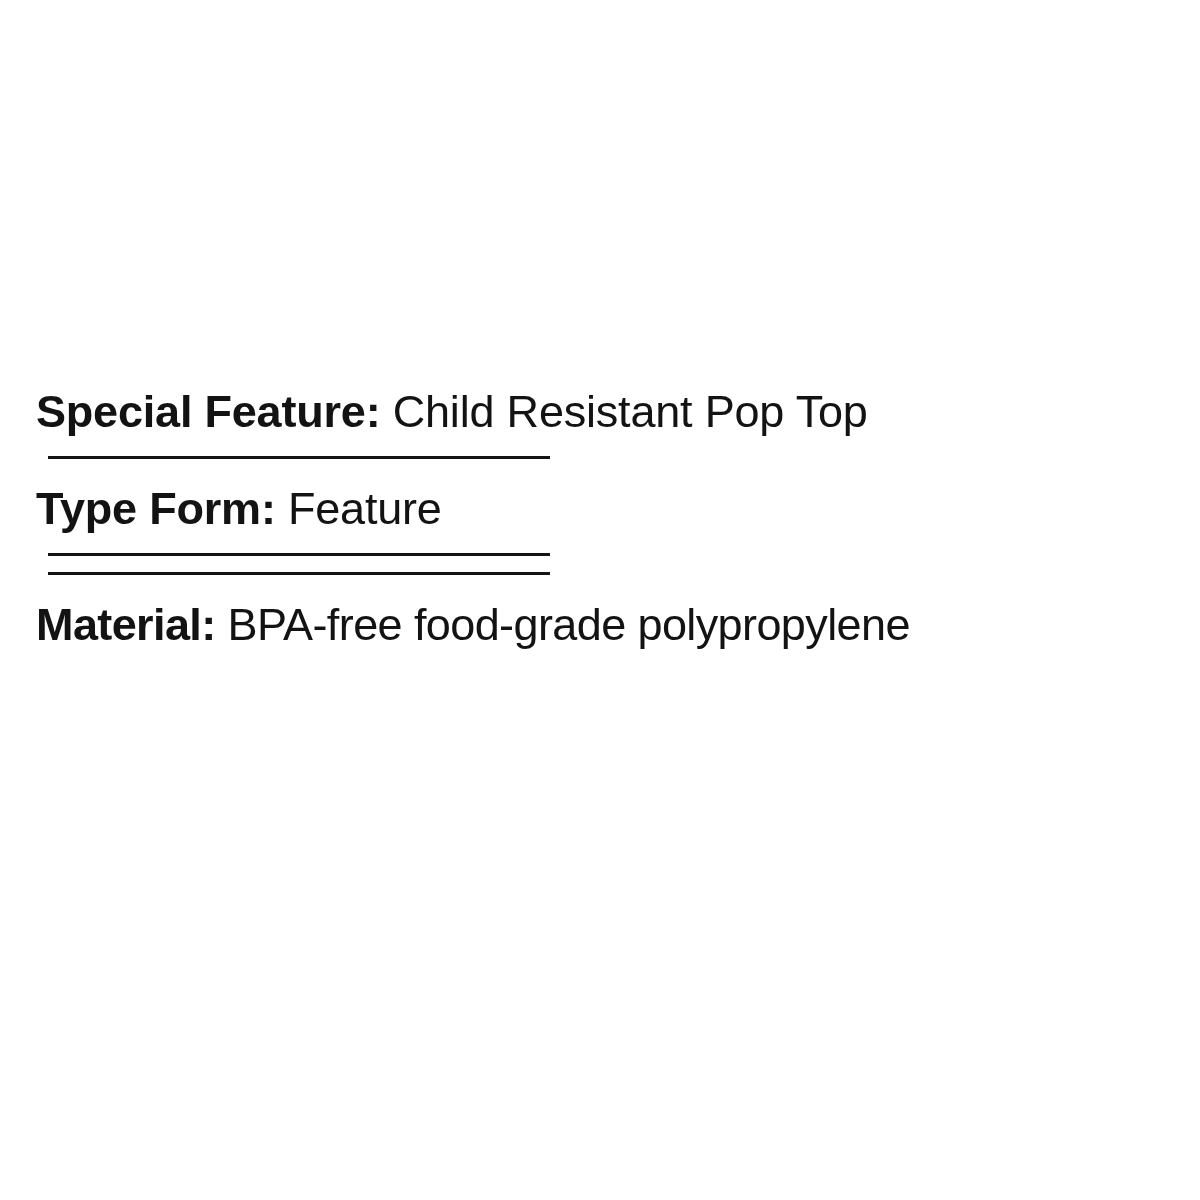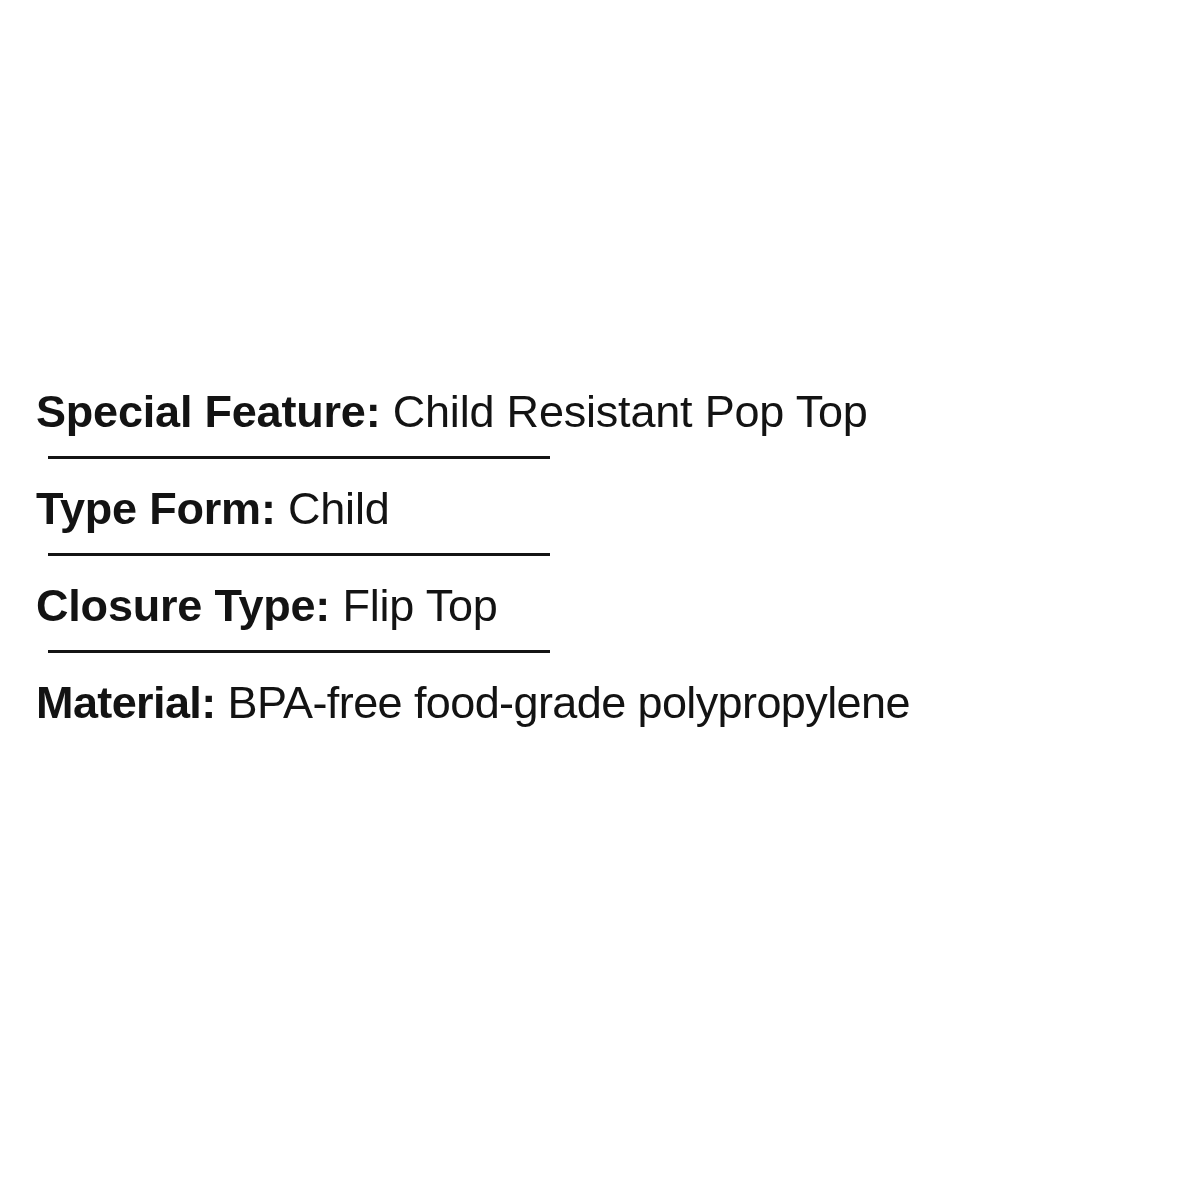--- a/index.html
+++ b/index.html
@@ -60,27 +60,24 @@
 <div class="sheet">
 
   <div class="spec-list">
 
     <div class="spec-row">
       <span class="spec-line"><span class="spec-label">Special Feature:</span> <span class="spec-value">Child Resistant Pop Top</span></span>
     </div>
     <div class="divider"></div>
 
     <div class="spec-row">
-      <span class="spec-line"><span class="spec-label">Type Form:</span> <span class="spec-value">Child</span></span>
+      <span class="spec-line"><span class="spec-label">Type Form:</span> <span class="spec-value">Feature</span></span>
     </div>
     <div class="divider"></div>
 
-    <div class="spec-row">
-      <span class="spec-line"><span class="spec-label">Closure Type:</span> <span class="spec-value">Flip Top</span></span>
-    </div>
     <div class="divider"></div>
 
     <div class="spec-row last">
       <span class="spec-line"><span class="spec-label">Material:</span> <span class="spec-value">BPA-free food-grade polypropylene</span></span>
     </div>
 
   </div>
 </div>
 
 </body></html>

